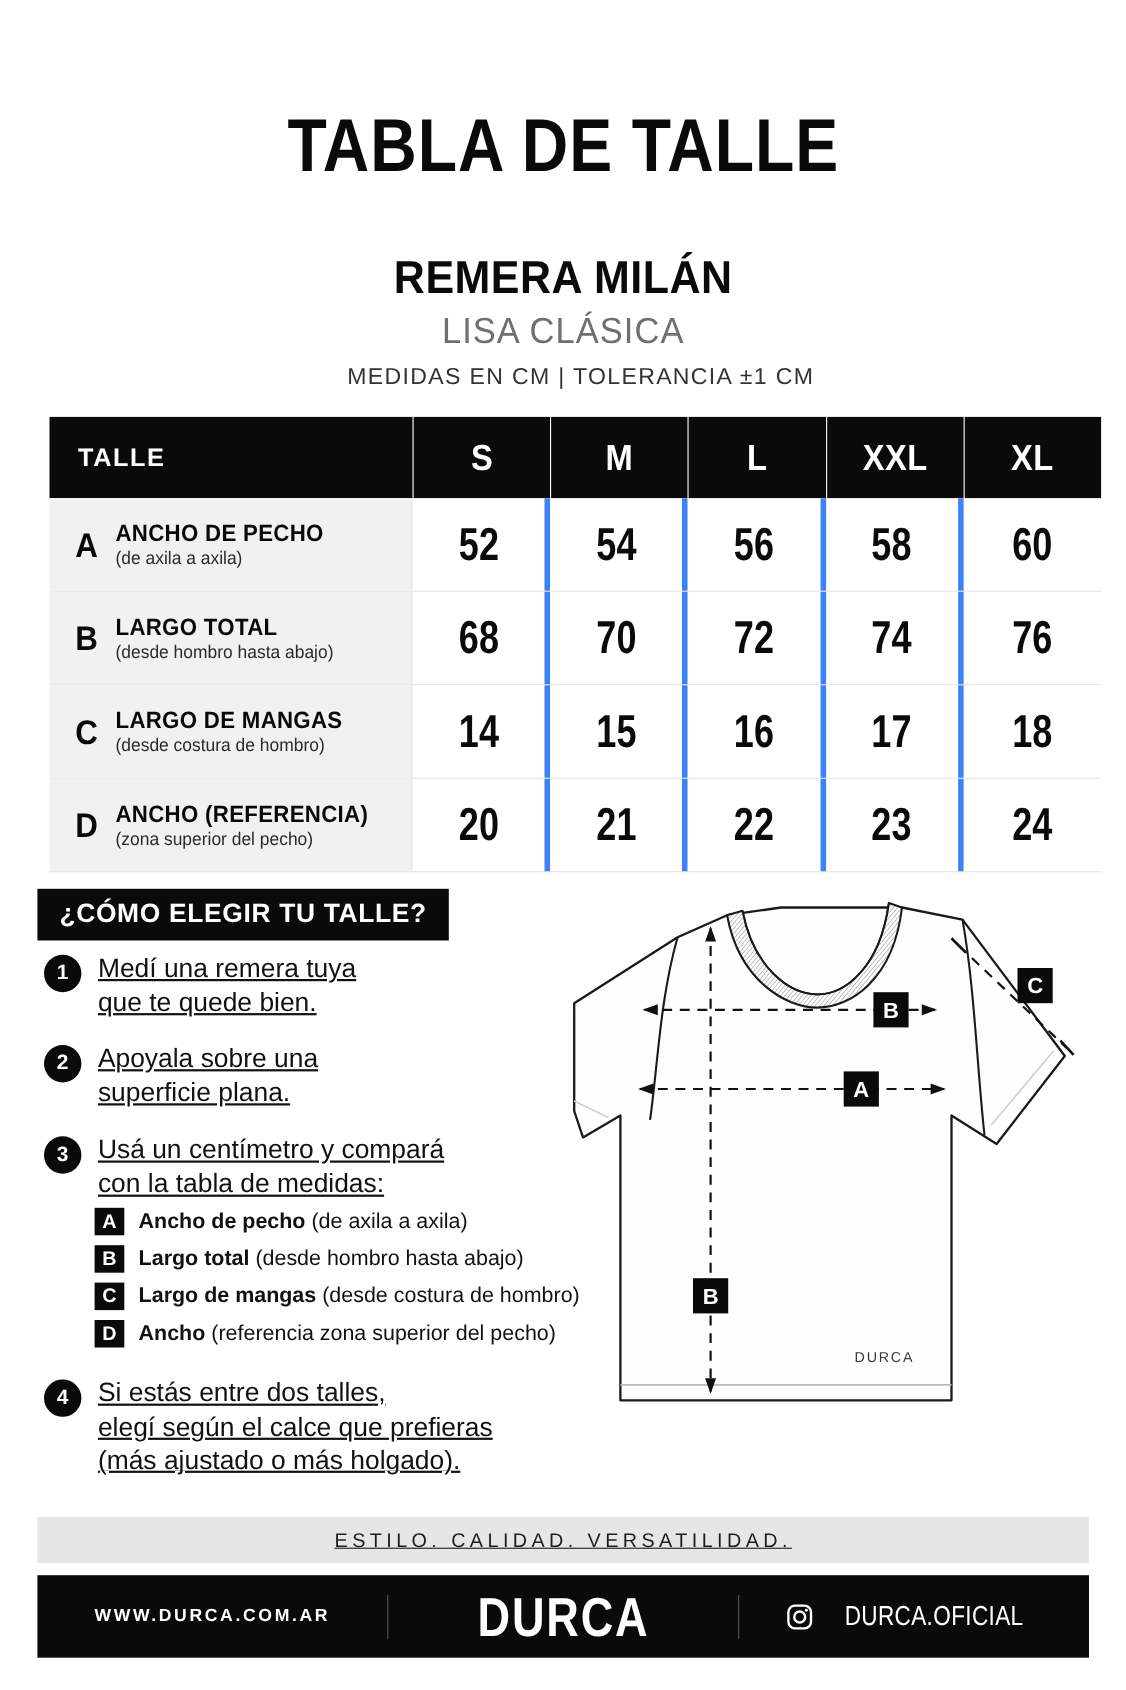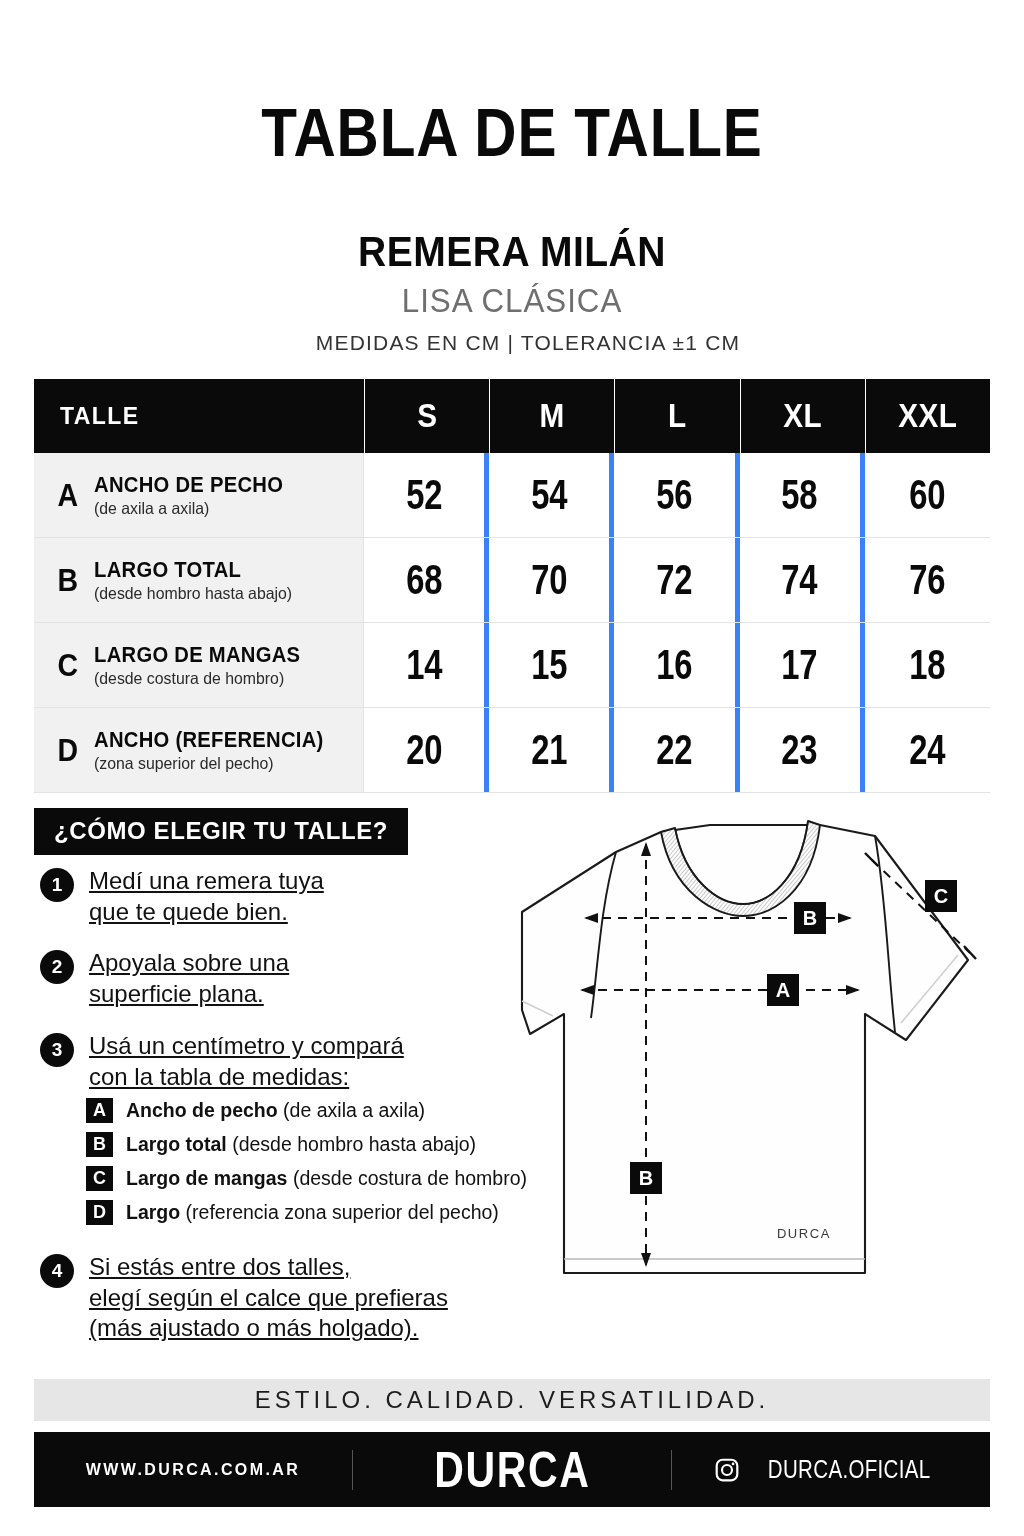--- a/index.html
+++ b/index.html
@@ -50,21 +50,21 @@
     font-weight:400;
     font-size:21px;
     letter-spacing:1.2px;
     color:#333333;
   }
 
   
   .table{
     position:absolute;left:34px;top:379px;width:956px;
   }
-  .trow{display:flex;width:100%;}
+  .trow{display:flex;width:100%;margin-left:11px;}
   .thead{background:#0a0a0a;height:74px;}
   .thead .cell-label{
     color:#ffffff;display:flex;align-items:center;
     padding-left:26px;font-size:23px;font-weight:bold;letter-spacing:1.4px;
   }
   .thead .cell-val{
     color:#ffffff;display:flex;align-items:center;justify-content:center;
     font-size:33px;font-weight:bold;letter-spacing:0.5px;
     border-left:1.5px solid #ffffff;
     transform-origin:center;
@@ -134,21 +134,21 @@
   .shirt-wrap{position:absolute;left:520px;top:818px;width:500px;height:490px;}
   .shirt-svg{width:500px;height:490px;display:block;}
   .mk{fill:#0a0a0a;}
   .mkt{fill:#ffffff;font-family:"Liberation Sans",sans-serif;font-weight:bold;font-size:20px;text-anchor:middle;}
 
   
   .tagline{
     position:absolute;left:34px;top:1379px;width:956px;height:42px;
     background:#e6e6e6;
     display:flex;align-items:center;justify-content:center;
-    font-size:24px;letter-spacing:4px;color:#1d1d1d;font-weight:400;
+    font-size:18px;letter-spacing:4px;color:#1d1d1d;font-weight:400;text-decoration:underline;
   }
   .footer{
     position:absolute;left:34px;top:1432px;width:956px;height:75px;
     background:#0a0a0a;
     display:flex;align-items:center;
   }
   .f-left{
     flex:0 0 318px;display:flex;align-items:center;justify-content:center;
     color:#ffffff;font-size:16px;letter-spacing:2.4px;font-weight:bold;
   }
@@ -181,24 +181,24 @@
       <div class="cell-val">
           <span>S</span>
         </div>
       <div class="cell-val">
           <span>M</span>
         </div>
       <div class="cell-val">
           <span>L</span>
         </div>
       <div class="cell-val">
+          <span>XXL</span>
+        </div>
+      <div class="cell-val">
           <span>XL</span>
-        </div>
-      <div class="cell-val">
-          <span>XXL</span>
         </div>
     </div>
 
     <div class="trow tbody-row">
       <div class="cell-label">
         <div class="rowcode">A</div>
         <div class="rowtexts">
           <div class="rowname">ANCHO DE PECHO</div>
           <div class="rowhint">(de axila a axila)</div>
         </div>
@@ -324,21 +324,21 @@
     <div class="legend-item">
       <div class="legend-box">B</div>
       <div class="legend-txt"><b>Largo total</b><i> (desde hombro hasta abajo)</i></div>
     </div>
     <div class="legend-item">
       <div class="legend-box">C</div>
       <div class="legend-txt"><b>Largo de mangas</b><i> (desde costura de hombro)</i></div>
     </div>
     <div class="legend-item">
       <div class="legend-box">D</div>
-      <div class="legend-txt"><b>Largo</b><i> (referencia zona superior del pecho)</i></div>
+      <div class="legend-txt"><b>Ancho</b><i> (referencia zona superior del pecho)</i></div>
     </div>
   </div>
 
   <div class="step4">
     <div class="step-num">4</div>
     <div class="step-txt" style="white-space:pre-line">Si estás entre dos talles,
 elegí según el calce que prefieras
 (más ajustado o más holgado).</div>
   </div>
 

